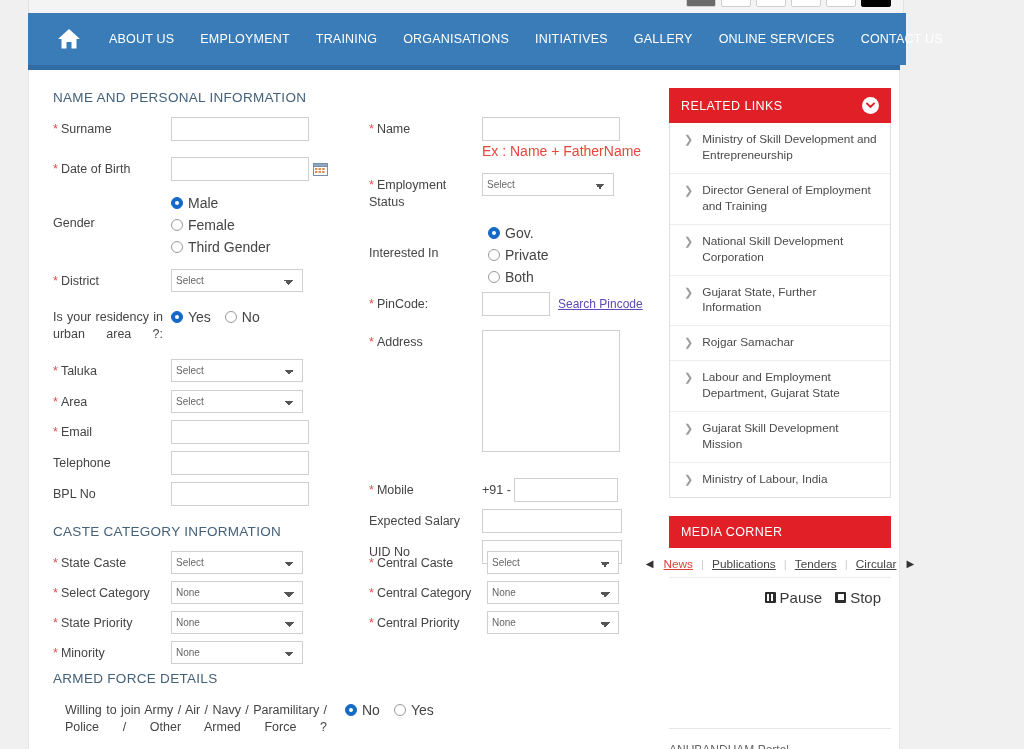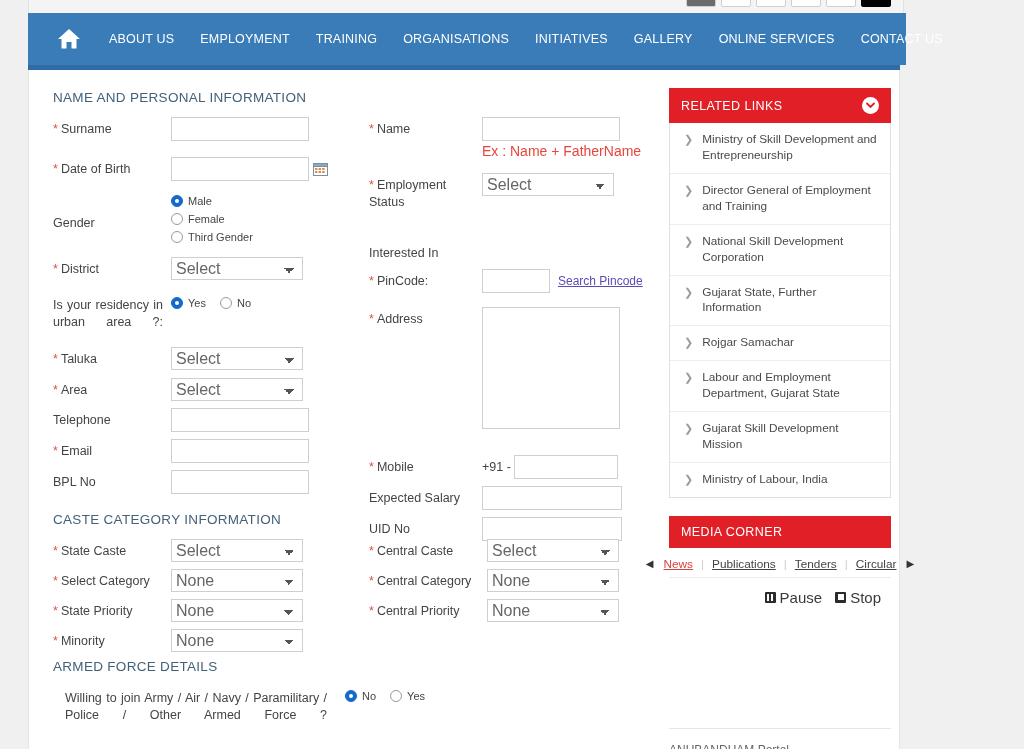--- a/index.html
+++ b/index.html
@@ -78,33 +78,33 @@
   .lbl.just { text-align: justify; text-align-last: justify; width: 110px; }
 
   .fld { flex: none; }
   input.txt {
     width: 138px; height: 24px; border: 1px solid #cfcfcf; background: #fff;
     font-size: 12px; padding: 2px 5px; color: #333; outline: none;
     font-family: "Liberation Sans", sans-serif;
   }
   select.sel {
     width: 132px; height: 23px; border: 1px solid #cfcfcf; background: #fff;
-    font-size: 16px; color: #666; padding: 1px 4px; outline: none;
+    font-size: 10px; color: #666; padding: 1px 4px; outline: none;
     font-family: "Liberation Sans", sans-serif;
     -webkit-appearance: none; appearance: none;
     background-image:
       linear-gradient(45deg, transparent 50%, #555 50%),
       linear-gradient(135deg, #555 50%, transparent 50%);
     background-position: calc(100% - 13px) 10px, calc(100% - 8px) 10px;
     background-size: 5px 5px, 5px 5px;
     background-repeat: no-repeat;
   }
   .radio-group { display: flex; flex-direction: column; gap: 6px; padding-top: 2px; }
   .radio-inline { display: flex; gap: 14px; align-items: center; padding-top: 4px; }
-  .ropt { display: flex; align-items: center; font-size: 11px; color: #444; }
+  .ropt { display: flex; align-items: center; font-size: 14px; color: #444; }
   .ropt .dot {
     width: 12px; height: 12px; border-radius: 50%; border: 1px solid #9a9a9a;
     background: #fff; margin-right: 5px; flex: none; position: relative;
   }
   .ropt .dot.on { border-color: #1569c7; background: #1569c7; }
   .ropt .dot.on::after {
     content: ""; position: absolute; left: 3px; top: 3px;
     width: 4px; height: 4px; border-radius: 50%; background: #fff;
   }
 
@@ -299,35 +299,35 @@
             </div>
           </div>
 
           <div class="row" style="margin-top:8px;">
             <div class="lbl"><span class="req">*</span><span>Area</span></div>
             <div class="fld">
               <select class="sel"><option>Select</option></select>
             </div>
           </div>
 
+          <div class="row" style="margin-top:4px;">
+            <div class="lbl"><span class="req">*</span><span>Email</span></div>
+            <div class="fld">
+              <input class="txt" type="text" value="" style="">
+            </div>
+          </div>
+
           <div class="row" style="margin-top:6px;">
             <div class="lbl">Telephone</div>
             <div class="fld">
               <input class="txt" type="text" value="" style="">
             </div>
           </div>
 
           <div class="row" style="margin-top:4px;">
-            <div class="lbl"><span class="req">*</span><span>Email</span></div>
-            <div class="fld">
-              <input class="txt" type="text" value="" style="">
-            </div>
-          </div>
-
-          <div class="row" style="margin-top:4px;">
             <div class="lbl">BPL No</div>
             <div class="fld">
               <input class="txt" type="text" value="" style="">
             </div>
           </div>
 
         </div>
 
         <div class="col2">
 
@@ -341,20 +341,34 @@
 
           <div class="row">
             <div class="lbl"><span class="req">*</span><span>Employment Status</span></div>
             <div class="fld">
               <select class="sel"><option>Select</option></select>
             </div>
           </div>
 
           <div class="row" style="margin-top:12px;">
             <div class="lbl" style="padding-top:22px;">Interested In</div>
+            <div class="fld radio-group" style="margin-left:6px;">
+              <label class="ropt">
+                  <span class="dot on"></span>
+                  <span>Gov.</span>
+                </label>
+              <label class="ropt">
+                  <span class="dot"></span>
+                  <span>Private</span>
+                </label>
+              <label class="ropt">
+                  <span class="dot"></span>
+                  <span>Both</span>
+                </label>
+            </div>
           </div>
 
           <div class="row" style="margin-top:6px;">
             <div class="lbl"><span class="req">*</span><span>PinCode:</span></div>
             <div class="fld pin-row">
               <input class="txt pin" type="text" value="" style="">
               <a class="pin-link" href="#">Search Pincode</a>
             </div>
           </div>
 

